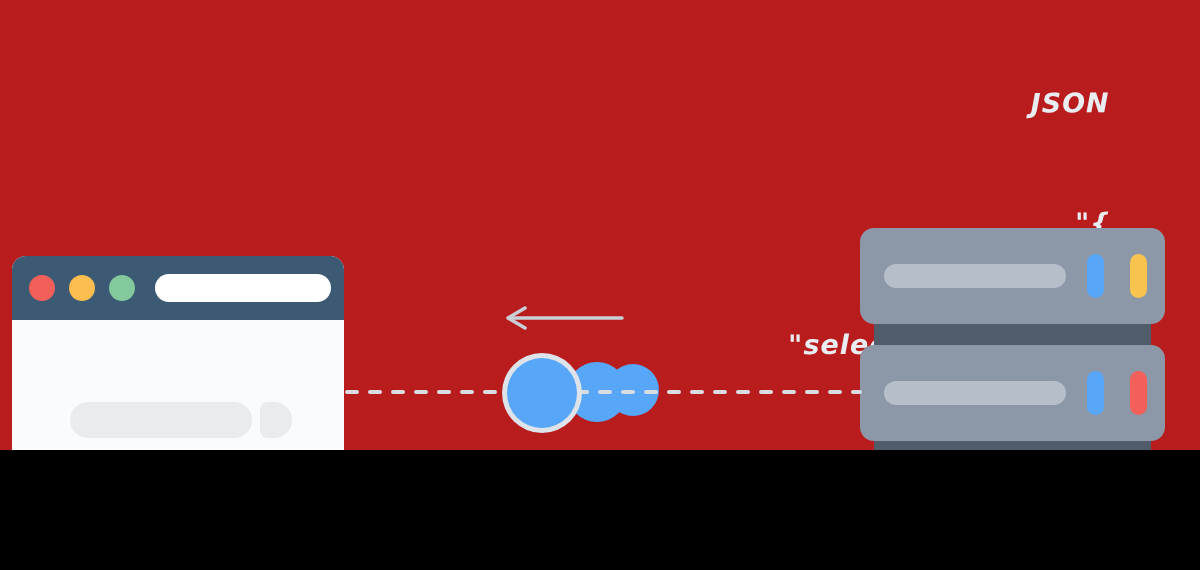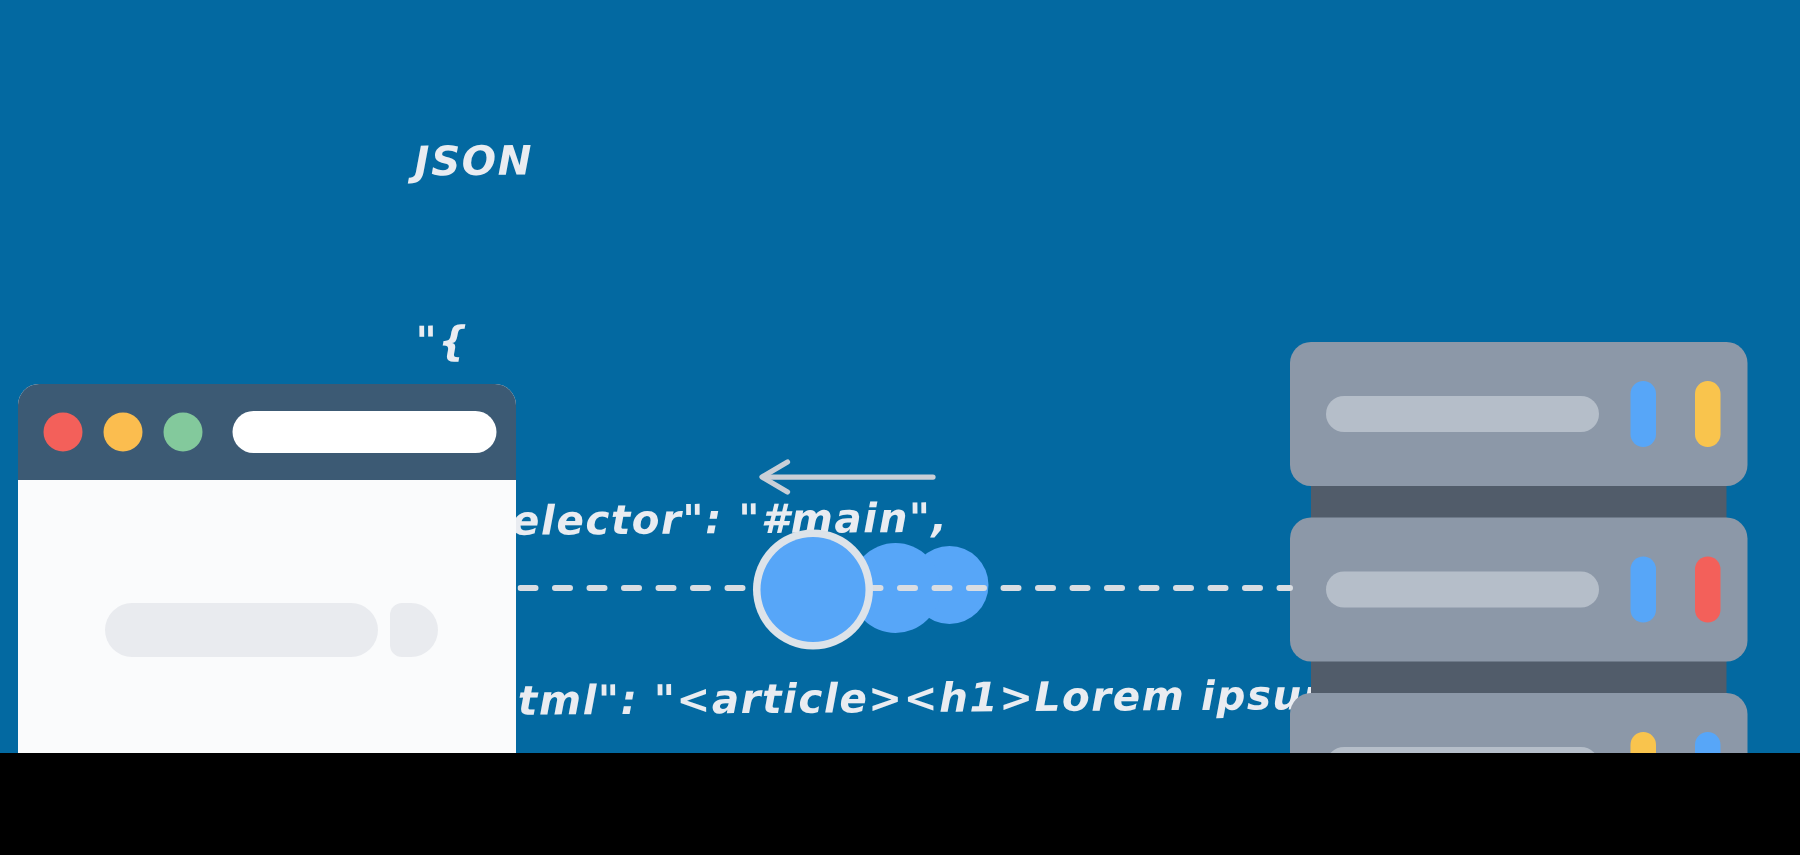--- a/index.html
+++ b/index.html
@@ -1,18 +1,18 @@
 <!DOCTYPE html>
 <html><head>
 <meta charset="utf-8">
 <style>
   html,body { margin:0; padding:0; background:#000; }
   .canvas {
-    position:relative; width:1200px; height:502px; background:#0369a1;
-    overflow:hidden; font-family:"DejaVu Sans", sans-serif;
+    position:relative; width:1200px; height:450px; background:#b91c1c;
+    overflow:hidden; font-family:"DejaVu Sans", sans-serif;text-align:right;
   }
 
   
   .code {
     position:absolute; left:278px; top:6px;
     font-size:27px; font-style:italic; font-weight:bold;
     line-height:40px; white-space:pre; letter-spacing:1px;
     color:#e9ecf1; transform:rotate(-0.4deg);
   }
 

